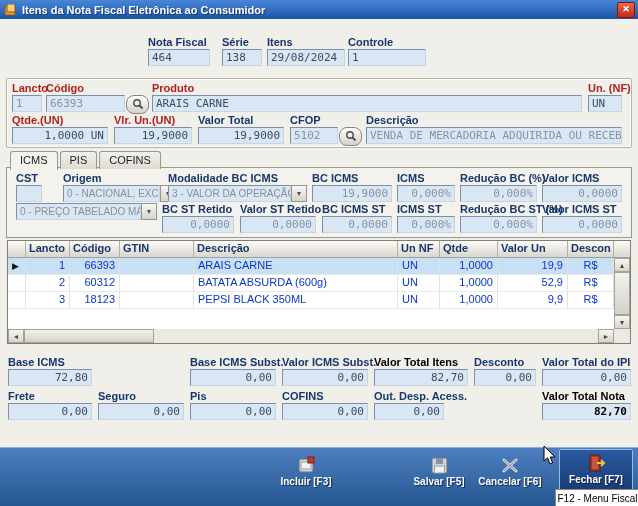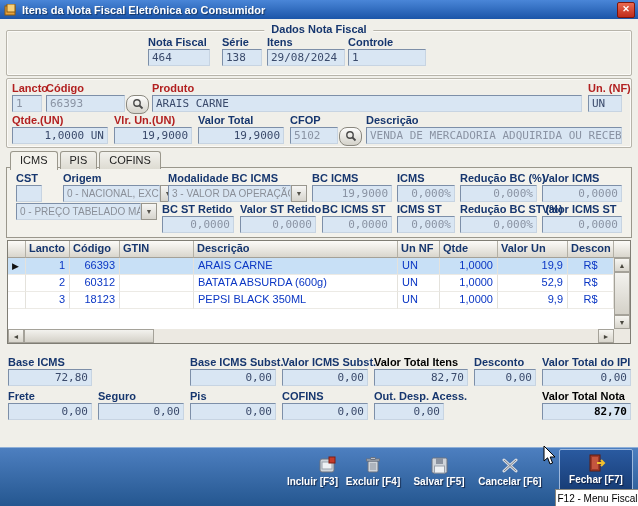--- a/index.html
+++ b/index.html
@@ -88,23 +88,20 @@
     <span class="title-icon">
       <svg width="13" height="13">
           <rect x="1" y="2" width="10" height="9" fill="#e8a33d" stroke="#8a5a10"></rect>
           <rect x="3" y="0" width="8" height="8" fill="#f6d07a" stroke="#8a5a10"></rect>
         </svg>
     </span>
     <span class="title-text">Itens da Nota Fiscal Eletrônica ao Consumidor</span>
     <span class="close">✕</span>
   </div>
 
-  <div class="abs groupbox" style="left:6px;top:30px;width:624px;height:44px;">
-    <span class="legend">Dados Nota Fiscal</span>
-  </div>
   <div class="fld" style="left:148px;top:36px;width:62px">
     <div class="lbl">Nota Fiscal</div>
     <div class="inp">464</div>
   </div>
   <div class="fld" style="left:222px;top:36px;width:40px">
     <div class="lbl">Série</div>
     <div class="inp">138</div>
   </div>
   <div class="fld" style="left:267px;top:36px;width:78px">
     <div class="lbl">Itens</div>
@@ -348,44 +345,31 @@
     <div class="lbl">Out. Desp. Acess.</div>
     <div class="inp right">0,00</div>
   </div>
   <div class="fld" style="left:542px;top:390px;width:89px">
     <div class="lbl strong">Valor Total Nota</div>
     <div class="inp right boldval">82,70</div>
   </div>
 
   <div class="abs toolbar"></div>
 
-  <div class="tbtn" style="left:274px;top:452px;width:64px;align-items:flex-end;">
+  <div class="tbtn" style="left:274px;top:452px;width:64px;">
     <span class="ticon">
       <svg width="22" height="22">
           <rect x="4" y="5" width="14" height="13" rx="2" fill="#cfd4da" stroke="#6b7280"></rect>
           <rect x="6" y="8" width="10" height="7" fill="#eef1f4" stroke="#9aa1ab"></rect>
           <rect x="13" y="3" width="6" height="6" fill="#c43b2a" stroke="#7e1f14"></rect>
         </svg>
     </span>
     <span>Incluir [F3]</span>
   </div>
 
-  <div class="tbtn" style="left:341px;top:452px;width:64px;">
-    <span class="ticon">
-      <svg width="22" height="22">
-          <rect x="6" y="7" width="10" height="11" rx="1.5" fill="#cfd4da" stroke="#6b7280"></rect>
-          <rect x="4.5" y="5" width="13" height="2" fill="#b9bfc7" stroke="#6b7280"></rect>
-          <rect x="9" y="3.5" width="4" height="2" fill="#b9bfc7" stroke="#6b7280"></rect>
-          <line x1="9" y1="9" x2="9" y2="16" stroke="#8b93a0"></line>
-          <line x1="11" y1="9" x2="11" y2="16" stroke="#8b93a0"></line>
-          <line x1="13" y1="9" x2="13" y2="16" stroke="#8b93a0"></line>
-        </svg>
-    </span>
-    <span>Excluir [F4]</span>
-  </div>
 
   <div class="tbtn" style="left:407px;top:452px;width:64px;">
     <span class="ticon">
       <svg width="22" height="22">
           <rect x="4" y="4" width="15" height="15" rx="1.5" fill="#cfd4da" stroke="#6b7280"></rect>
           <rect x="8" y="4" width="7" height="6" fill="#8b93a0"></rect>
           <rect x="6.5" y="12" width="10" height="7" fill="#eef1f4" stroke="#9aa1ab"></rect>
         </svg>
     </span>
     <span>Salvar [F5]</span>

